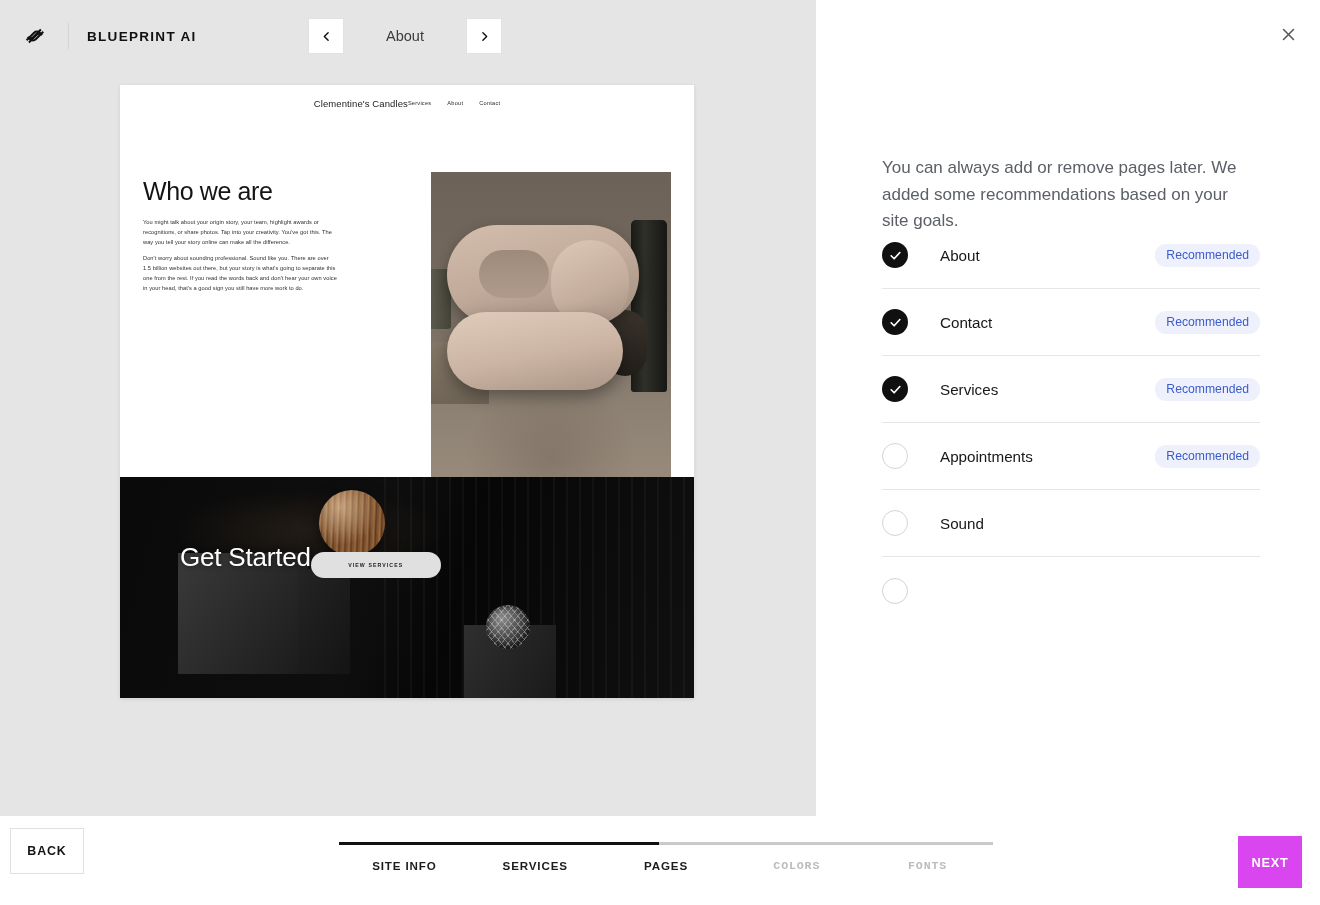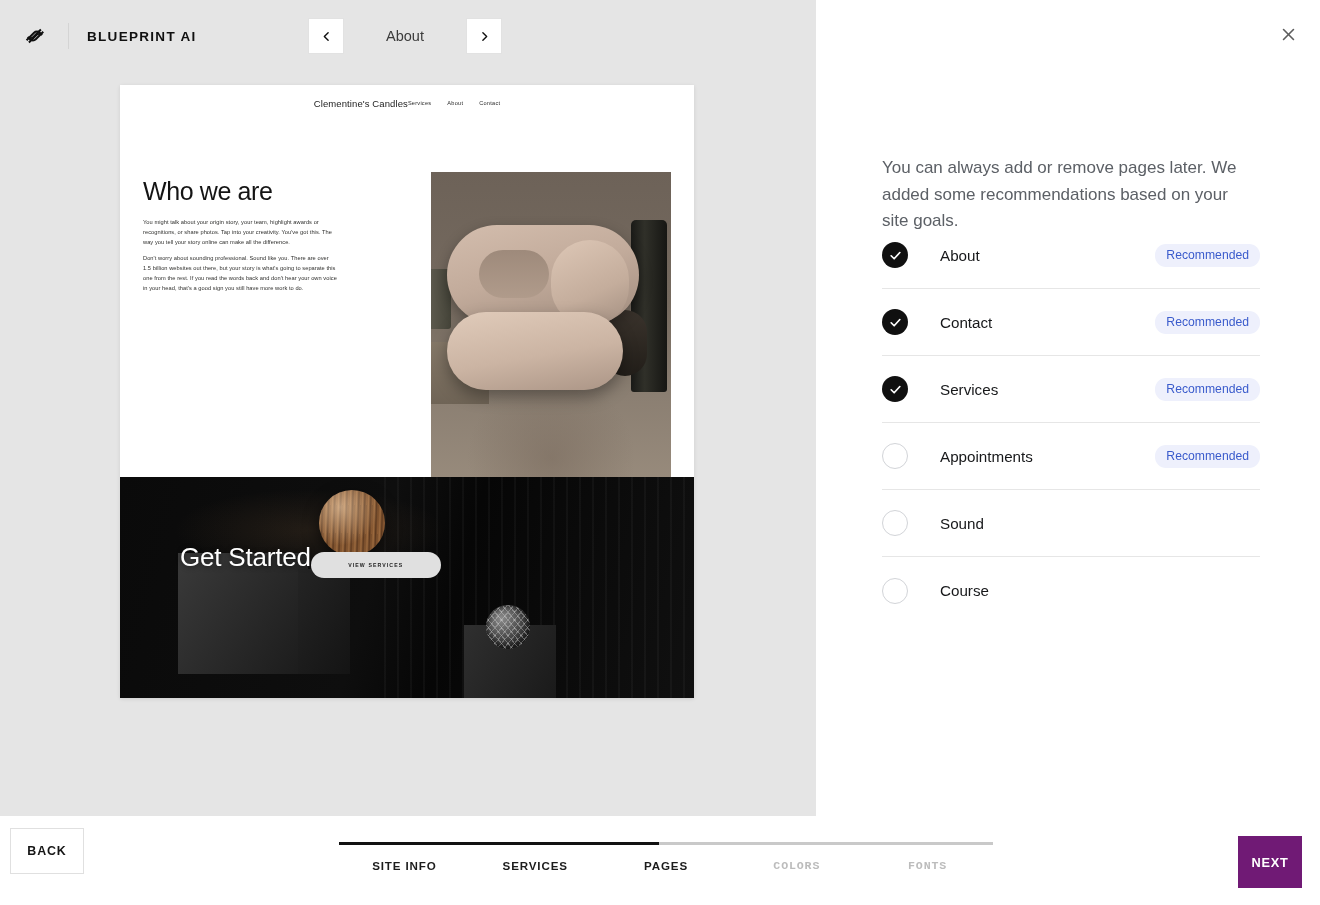--- a/index.html
+++ b/index.html
@@ -245,21 +245,21 @@
   .track-fill { position: absolute; left: 0; top: 0; height: 3px; background: #111111; }
   .step-labels { display: flex; margin-top: 14px; }
   .step {
     flex: 1; text-align: center;
     font-size: 11.6px; font-weight: 700; letter-spacing: .85px;
     color: #1c1c1c; cursor: pointer;
   }
   .step.muted { color: #bcbcbc; font-family: Liberation Mono, monospace; }
   .next-btn {
     position: absolute; right: 18px; top: 20px;
-    width: 64px; height: 52px; background: #701a75; color: #ffffff;
+    width: 64px; height: 52px; background: #d946ef; color: #ffffff;
     display: flex; align-items: center; justify-content: center;
     font-size: 12.8px; font-weight: 700; letter-spacing: .75px;
     cursor: pointer;
   }
 </style>
 </head>
 <body>
 
 <div class="app">
 
@@ -394,21 +394,20 @@
         <span class="badge">Recommended</span>
       </div>
 
       <div class="page-row">
         <span class="check off"></span>
         <span class="page-label">Sound</span>
       </div>
 
       <div class="page-row">
         <span class="check off"></span>
-        <span class="page-label">Course</span>
       </div>
 
     </div>
   </div>
 
   <div class="bottom-bar">
     <div class="back-btn">BACK</div>
 
     <div class="steps">
       <div class="track">

